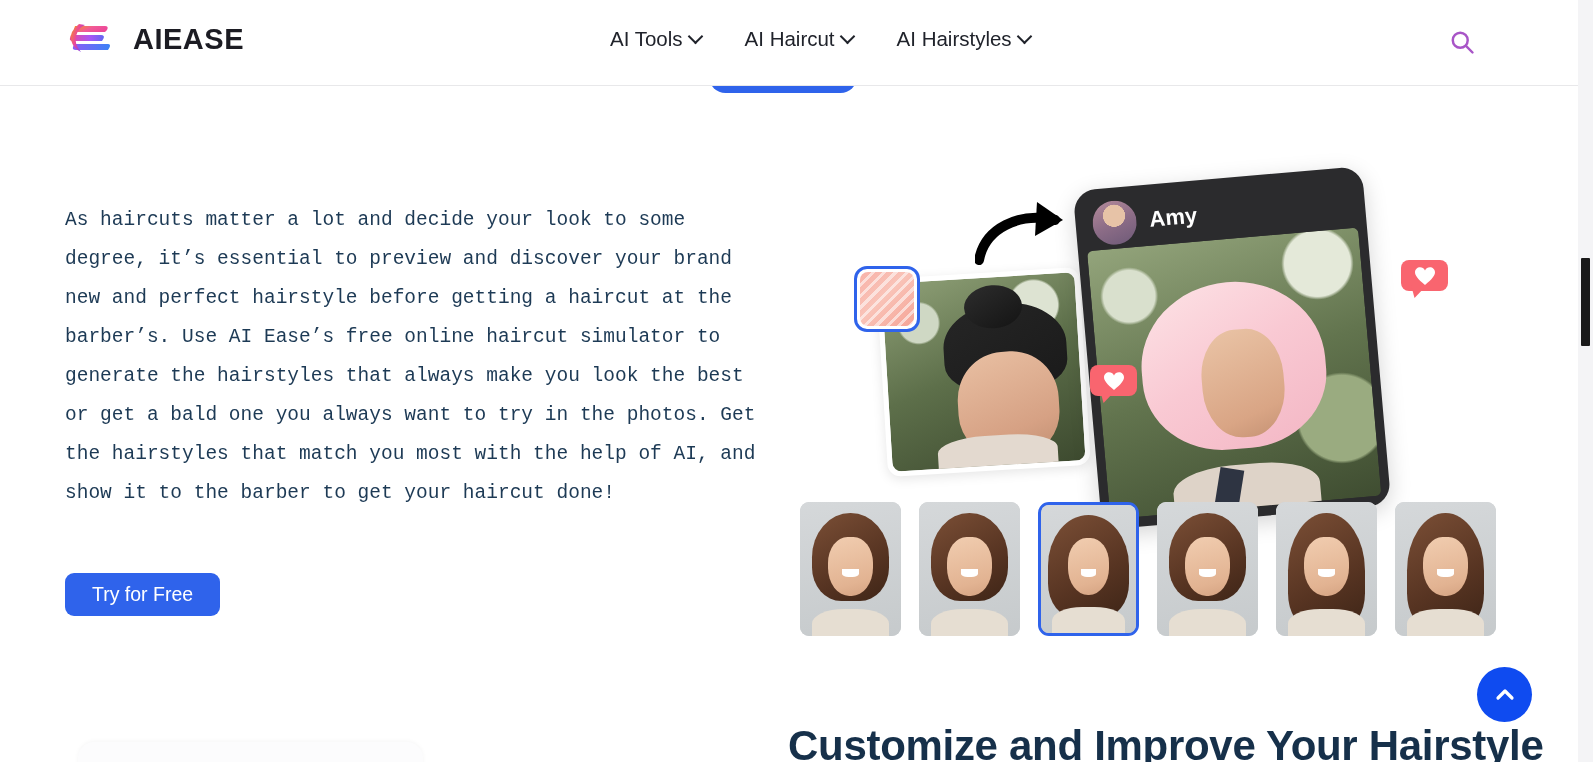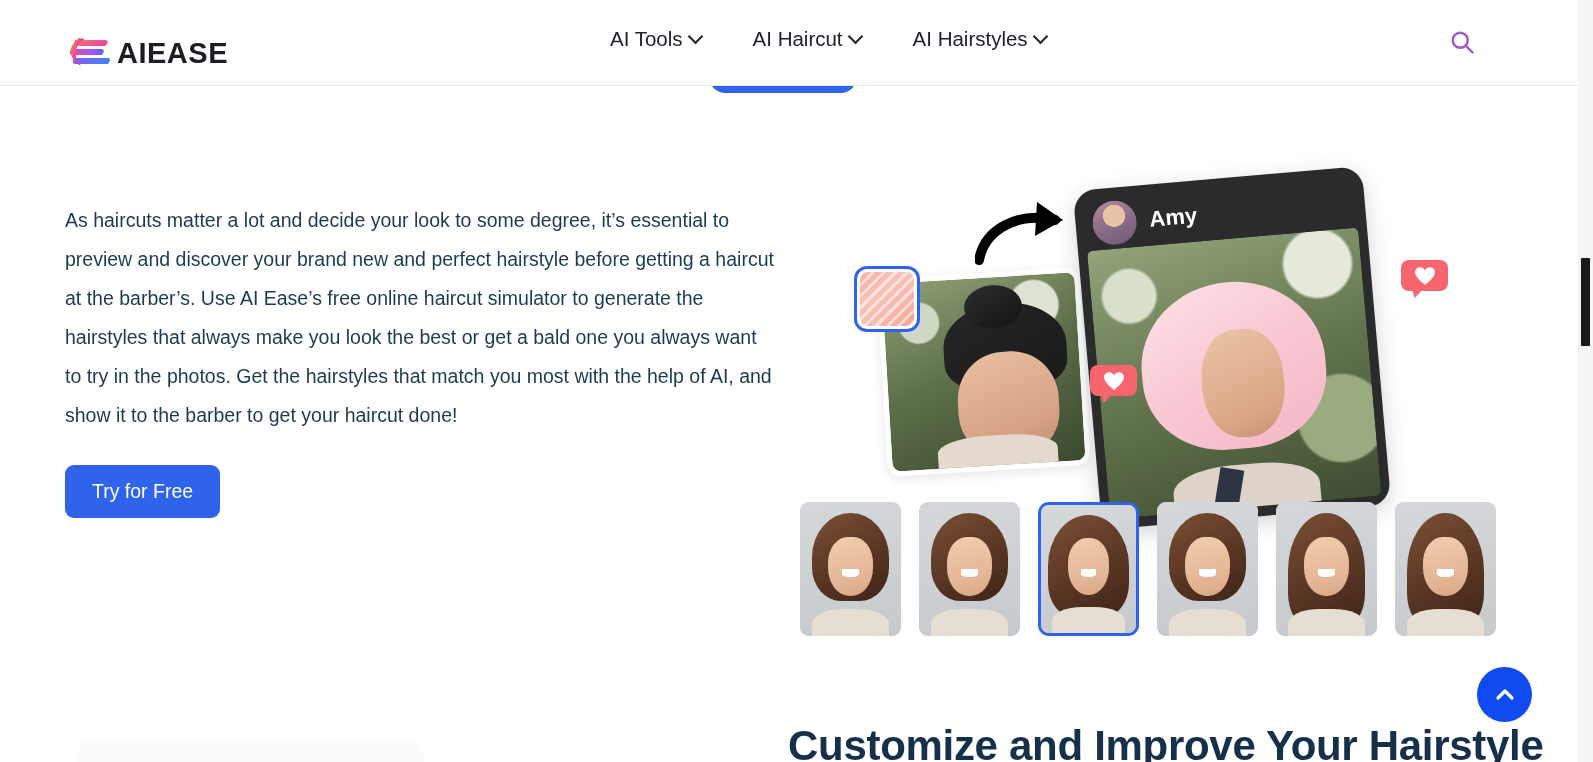--- a/index.html
+++ b/index.html
@@ -29,45 +29,45 @@
     background: #ffffff;
     border-bottom: 1px solid #e8e8ea;
     display: flex;
     align-items: center;
     z-index: 50;
   }
 
   #brand {
     position: absolute;
     left: 65px;
-    top: 32px;
-    display: flex;
-    align-items: center;
-    gap: 4px;
+    top: 18px;
+    display: flex;
+    align-items: center;
+    gap: 20px;
     text-decoration: none;
   }
 
   .logo-mark { width: 48px; height: 42px; display: block; }
 
   .brand-name {
     font-size: 29px;
     font-weight: bold;
     letter-spacing: 0.5px;
     color: #1c1c23;
     font-family: "Liberation Sans", sans-serif;
   }
 
   #nav {
     position: absolute;
     left: 590px;
     top: 0;
     height: 78px;
     display: flex;
     align-items: center;
-    gap: 12px;
+    gap: 4px;
   }
 
   .nav-item {
     display: flex;
     align-items: center;
     gap: 7px;
     padding: 0 20px;
     height: 86px;
     font-size: 20.5px;
     color: #20232b;
@@ -122,29 +122,29 @@
     max-width: 660px;
     font-family: "Liberation Sans", sans-serif;
   }
 
   #hero-para {
     margin-top: 36px;
     font-size: 19.5px;
     line-height: 2.0;
     color: #1d3a55;
     max-width: 712px;
-    font-family: Liberation Sans, sans-serif;
+    font-family: Liberation Mono, monospace;
   }
 
   #cta-btn {
-    margin-top: 30px;
+    margin-top: 60px;
     display: inline-flex;
     align-items: center;
     justify-content: center;
-    height: 53px;
+    height: 43px;
     padding: 8px 27px;
     background: #2f63eb;
     color: #ffffff;
     font-size: 19.5px;
     border: none;
     border-radius: 9px;
     cursor: pointer;
     font-family: "Liberation Sans", sans-serif;
   }
 

